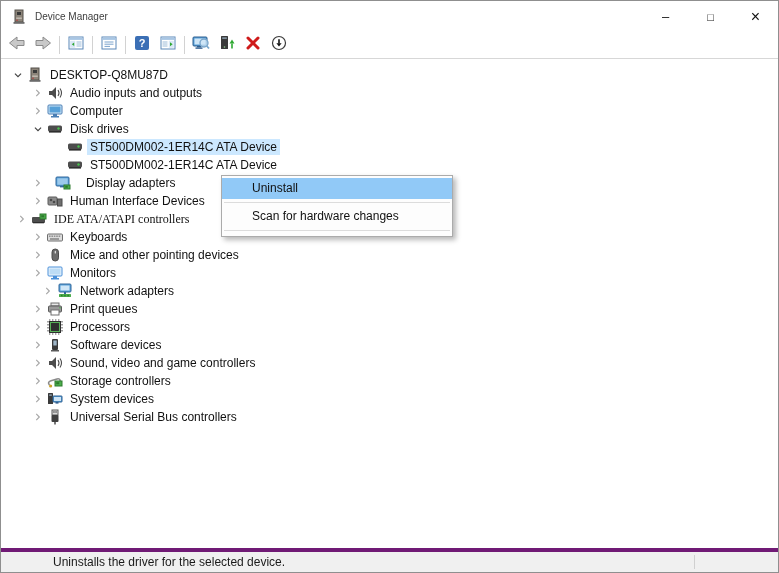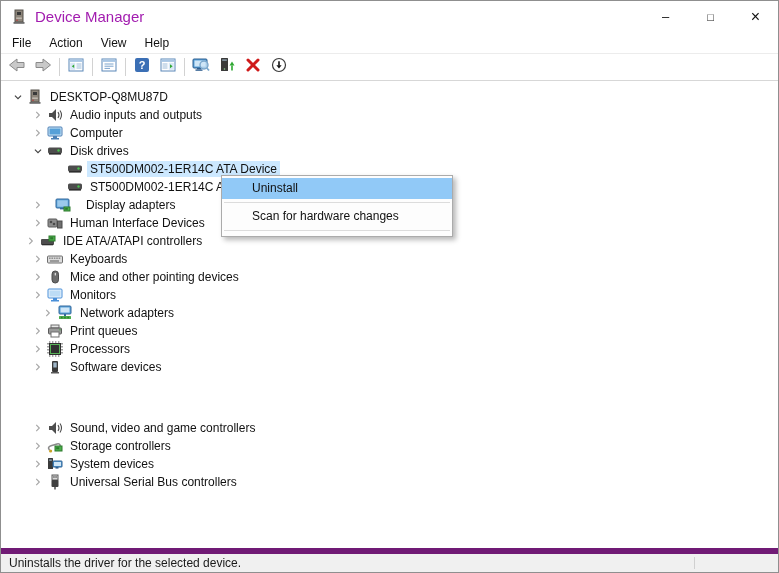--- a/index.html
+++ b/index.html
@@ -8,21 +8,21 @@
 
   .window{
     width:779px; height:573px; background:#fff;
     border:1px solid #8f8f8f; position:relative;
     display:flex; flex-direction:column; overflow:hidden;
   }
 
   
   .titlebar{ height:31px; display:flex; align-items:center; background:#fff; flex:0 0 auto;}
   .titlebar .app-icon{ width:16px; height:16px; margin:0 8px 0 10px; flex:0 0 auto;}
-  .titlebar .title{ font-size:15px; color:#a21caf; }
+  .titlebar .title{ font-size:10px; color:#404040; }
   .caption-buttons{ margin-left:auto; display:flex; height:31px; }
   .caption-btn{ width:45px; height:31px; display:flex; align-items:center; justify-content:center;
     font-size:13px; color:#111; cursor:default; }
   .caption-btn.close{ font-size:16px; }
   .caption-btn.max{ font-size:11px; }
 
   
   .menubar{ height:22px; display:flex; align-items:center; padding-left:2px;
     border-bottom:1px solid #ececec; flex:0 0 auto;}
   .menubar-item{ font-size:12px; color:#111; padding:3px 9px; }
@@ -52,22 +52,22 @@
     padding:2px 0; z-index:50;
   }
   .cm-item{ height:21px; line-height:21px; font-size:12px; color:#111;
     padding-left:30px; padding-right:12px; white-space:nowrap;}
   .cm-item.hl{ background:var(--menu-highlight,#91c9f7); }
   .cm-item.bold{ font-weight:bold; }
   .cm-sep{ height:1px; background:#dcdcdc; margin:3px 2px; }
 
   
   .statusbar{ height:24px; flex:0 0 auto; background:var(--statusbar-bg,#f0f0f0);
-    border-top:6px solid #701a75; display:flex; align-items:center; position:relative;
-    font-size:12px; color:#1a1a1a;}
+    border-top:4px solid #701a75; display:flex; align-items:center; position:relative;
+    font-size:12px; color:#1a1a1a;padding-left:44px;}
   .statusbar .status-text{ padding-left:8px; }
   .status-divider{ position:absolute; left:693px; top:3px; bottom:3px; width:1px; background:#d0d0d0;}
 </style>
 </head>
 <body>
 
 <div class="window">
 
   <div class="titlebar">
     <span class="app-icon"><svg viewBox="0 0 16 16">
@@ -84,26 +84,20 @@
         </div>
         <div class="caption-btn max">
           <span>□</span>
         </div>
         <div class="caption-btn close">
           <span>×</span>
         </div>
       </div>
   </div>
 
-  <div class="menubar" id="menubar">
-      <span class="menubar-item">File</span>
-      <span class="menubar-item">Action</span>
-      <span class="menubar-item">View</span>
-      <span class="menubar-item">Help</span>
-    </div>
 
   <div class="toolbar" id="toolbar">
       <div class="tb-btn">
         <span><svg viewBox="0 0 18 16">
             <polygon points="9,2 9,5.5 16,5.5 16,10.5 9,10.5 9,14 1.5,8" fill="#c9c9c9" stroke="#8a8a8a"></polygon>
           </svg></span>
       </div>
       <div class="tb-btn">
         <span><svg viewBox="0 0 18 16">
             <polygon points="9,2 9,5.5 2,5.5 2,10.5 9,10.5 9,14 16.5,8" fill="#c9c9c9" stroke="#8a8a8a"></polygon>
@@ -304,21 +298,21 @@
         <span class="t-icon">
           <svg viewBox="0 0 16 16">
             <rect x="1" y="4" width="9" height="8" rx="1" fill="#8c8c8c" stroke="#5a5a5a"></rect>
             <circle cx="4" cy="7" r="1.3" fill="#4a4a4a"></circle>
             <circle cx="7" cy="9" r="1.3" fill="#4a4a4a"></circle>
             <rect x="10.5" y="6" width="4.5" height="7" fill="#6f6f6f" stroke="#4a4a4a"></rect>
           </svg>
         </span>
         <span class="t-label">Human Interface Devices</span>
       </div>
-      <div class="tree-row" style="padding-left: 21px;">
+      <div class="tree-row" style="padding-left: 12px; font-family: Liberation Serif, serif;">
         <span class="chev">
           <svg viewBox="0 0 16 16">
             <polyline points="6,4.5 9.5,8 6,11.5" fill="none" stroke="#a6a6a6" stroke-width="1.3"></polyline>
           </svg>
         </span>
         <span class="t-icon">
           <svg viewBox="0 0 16 16">
             <rect x="1" y="6" width="13" height="6" rx="1" fill="#4d4d4d"></rect>
             <rect x="2" y="11" width="11" height="1.3" fill="#2e2e2e"></rect>
             <rect x="9" y="3" width="6" height="5" fill="#4cae4c" stroke="#2d7a2d"></rect>
@@ -441,21 +435,21 @@
         </span>
         <span class="t-icon">
           <svg viewBox="0 0 16 16">
             <rect x="5" y="2" width="6" height="11" rx="1" fill="#3a3a3a"></rect>
             <rect x="6.3" y="3.5" width="3.4" height="5" fill="#9fb6c8"></rect>
             <rect x="4" y="13" width="8" height="1.5" fill="#5a5a5a"></rect>
           </svg>
         </span>
         <span class="t-label">Software devices</span>
       </div>
-      <div class="tree-row" style="padding-left: 28px; margin-top: 43px;">
+      <div class="tree-row" style="padding-left: 28px;">
         <span class="chev">
           <svg viewBox="0 0 16 16">
             <polyline points="6,4.5 9.5,8 6,11.5" fill="none" stroke="#a6a6a6" stroke-width="1.3"></polyline>
           </svg>
         </span>
         <span class="t-icon">
           <svg viewBox="0 0 16 16">
             <polygon points="2,6 5,6 9,2 9,14 5,10 2,10" fill="#4d4d4d"></polygon>
             <path d="M11 5 q2 3 0 6" stroke="#4d4d4d" stroke-width="1.1" fill="none"></path>
             <path d="M13 3.5 q3 4.5 0 9" stroke="#4d4d4d" stroke-width="1.1" fill="none"></path>

